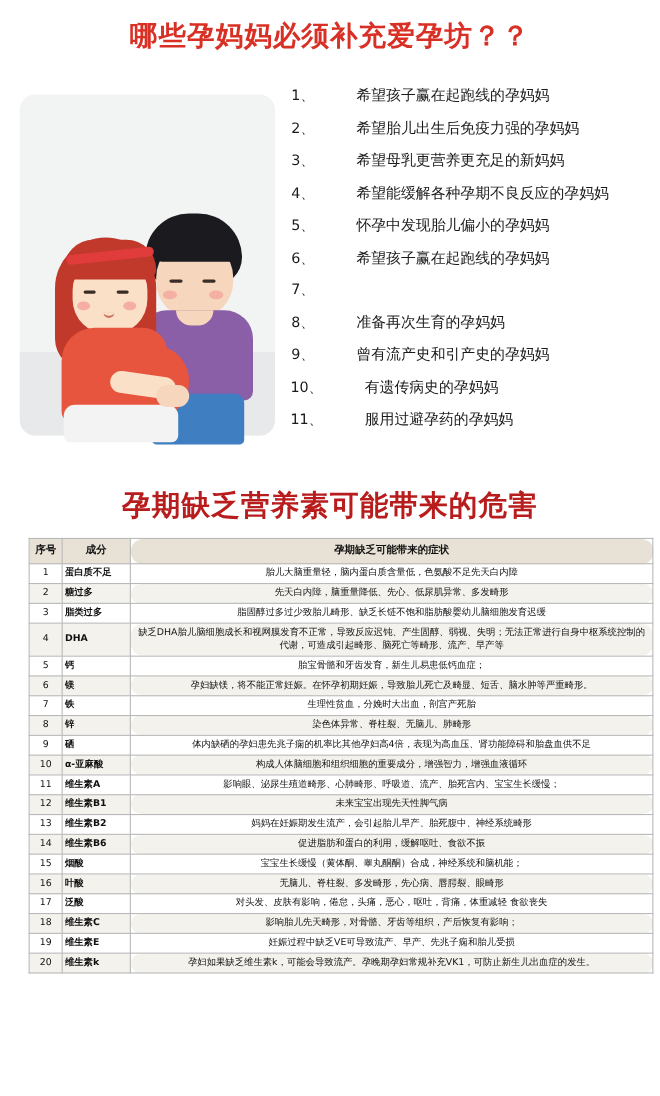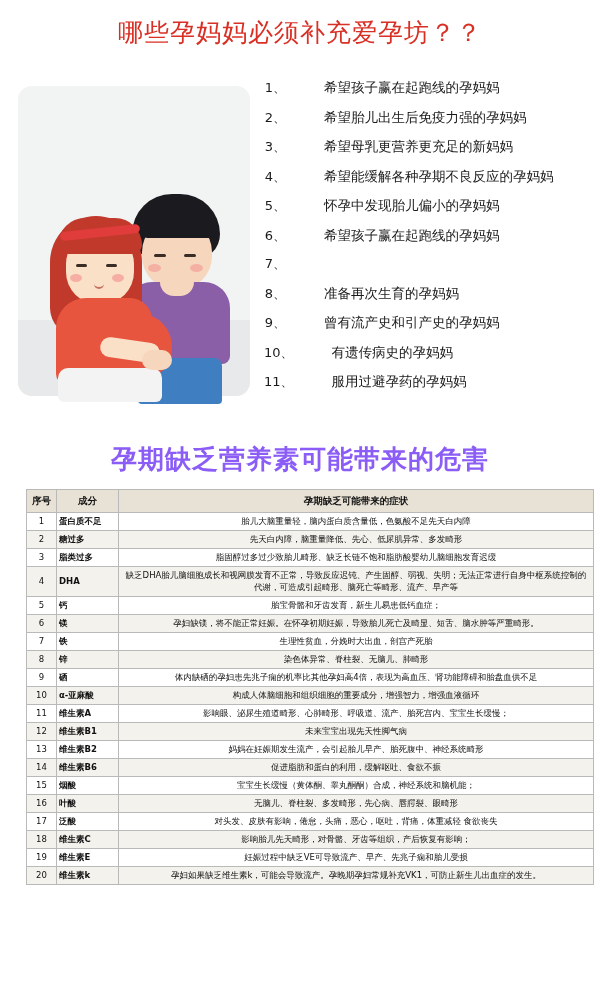--- a/index.html
+++ b/index.html
@@ -13,21 +13,21 @@
     width: 600px;
     position: relative;
     background: #ffffff;
     overflow: hidden;
   }
 
   
   .top-title {
     text-align: center;
     color: #d93025;
-    font-weight: normal;
+    font-weight: bold;
     font-size: 25px;
     letter-spacing: 1px;
     padding: 18px 0 10px 0;
     line-height: 1.2;
   }
 
   
   .hero {
     display: flex;
     align-items: flex-start;
@@ -211,21 +211,21 @@
     font-size: 13px;
     color: #1a1a1a;
   }
   .list-text { flex: 1 1 auto; margin-left: 32px; }
 
   
   .sec-head {
     text-align: center;
     font-size: 26px;
     font-weight: bold;
-    color: #8b5cf6;
+    color: #b91c1c;
     padding: 14px 0 12px 0;
     letter-spacing: 1px;
   }
 
   
   .tbl-wrap { padding: 0 6px 10px 6px; margin-left: 20px; }
   table.nutri {
     width: 100%;
     border-collapse: collapse;
     font-size: 8.5px;
@@ -240,21 +240,21 @@
   }
   table.nutri thead th {
     background: #e8e2d6;
     font-weight: bold;
     font-size: 9.5px;
     text-align: center;
     padding: 5px 2px;
   }
   .col-idx { width: 30px; text-align: center; }
   .col-name { width: 62px; font-weight: bold; }
-  .col-desc { text-align: center; }
+  .col-desc { text-align: center; border-radius: 11px; }
   tbody tr:nth-child(odd) { background: #ffffff; }
   tbody tr:nth-child(even) { background: #f4f2ed; }
   tbody td.col-idx { font-size: 8.5px; }
   tbody td.col-desc { padding-left: 4px; padding-right: 4px; }
 </style>
 </head>
 <body>
 
 <div class="page">
 

